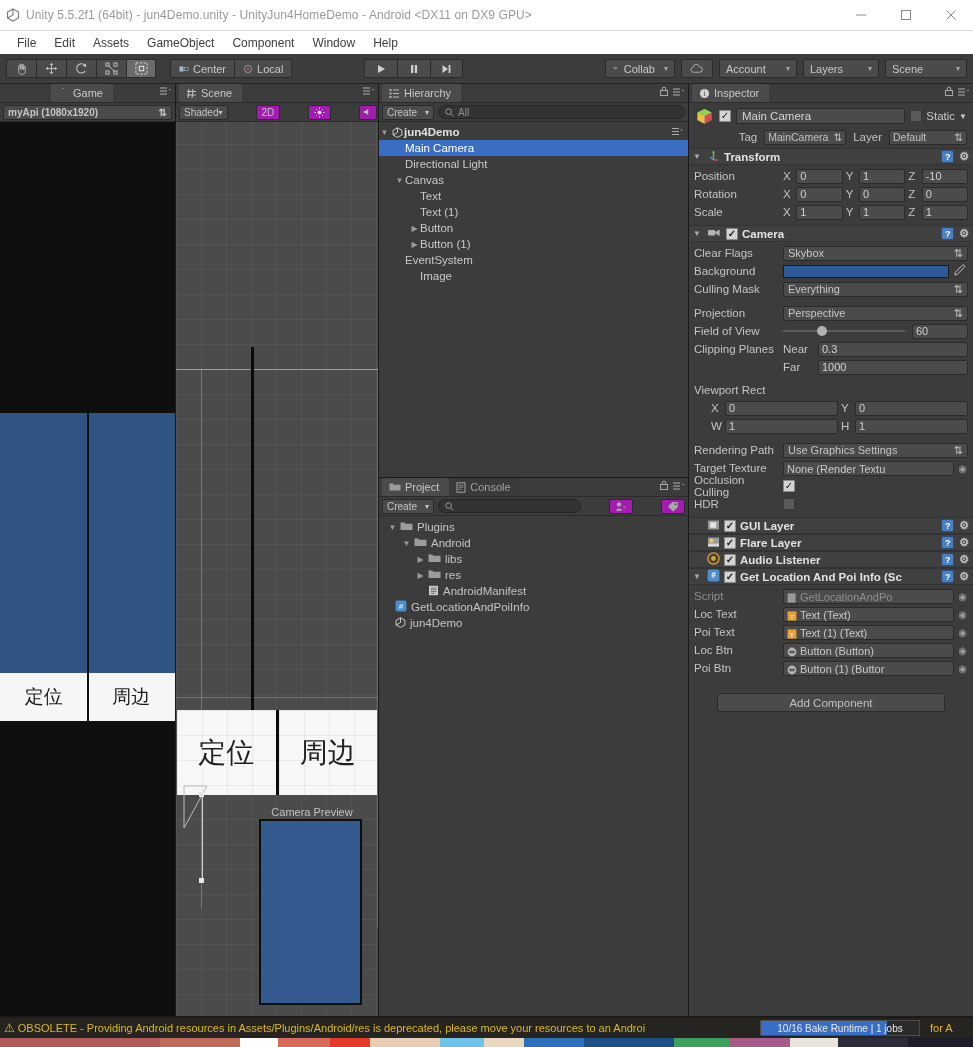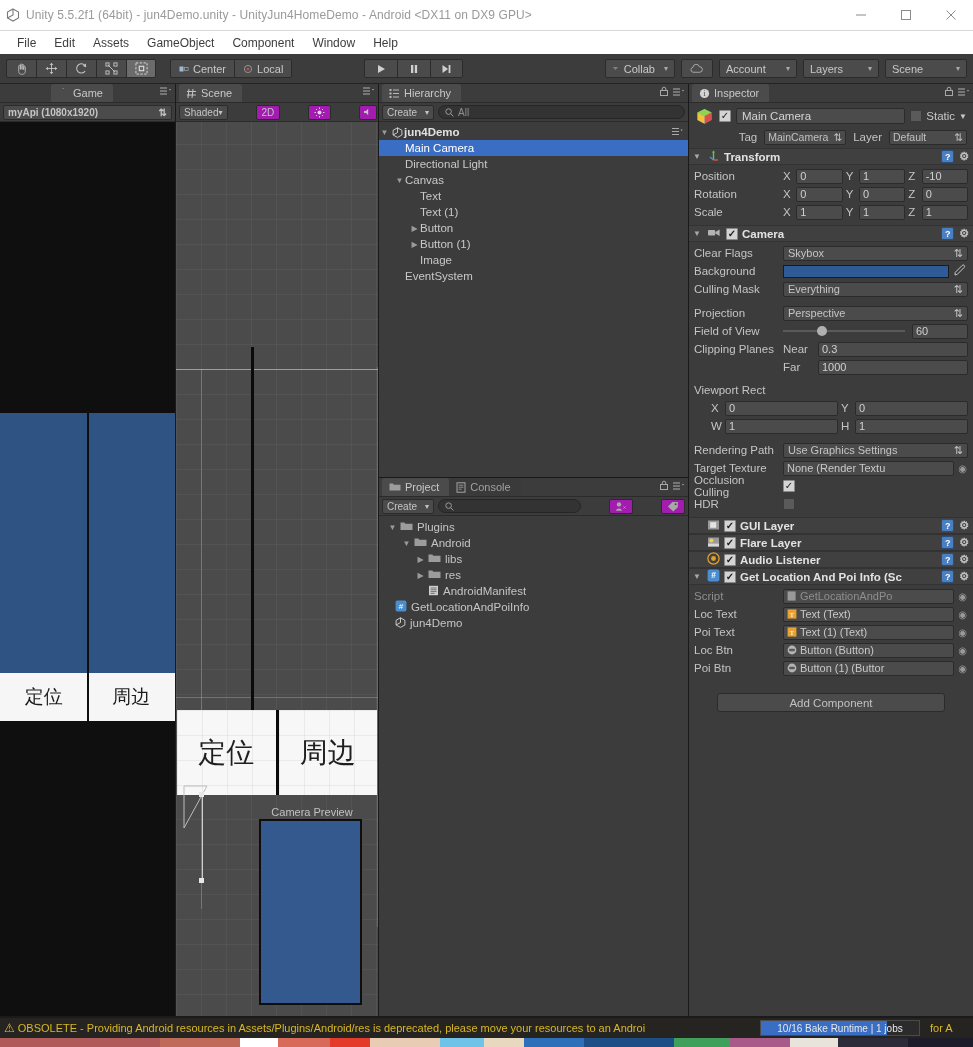--- a/index.html
+++ b/index.html
@@ -235,21 +235,21 @@
     color:#d0d0d0; font-size: 11px; padding: 0 3px; display:flex; align-items:center;
   }
   .axis-l { color:#c4c4c4; font-size: 11.5px; width: 11px; text-align:left; }
   .val-drop {
     flex:1; height: 15px; background: #4b4b4b; border: 1px solid #2b2b2b; border-radius: 2px;
     display:flex; align-items:center; justify-content:space-between; padding: 0 4px;
     color:#c4c4c4; font-size: 11px; overflow:hidden; white-space:nowrap;
   }
   .obj-field {
     flex:1; height: 15px; background: #4b4b4b; border: 1px solid #2b2b2b; border-radius: 2px;
-    display:flex; align-items:center; gap:3px; padding: 0 3px;
+    display:flex; align-items:flex-end; gap:3px; padding: 0 3px;
     color:#c8c8c8; font-size: 11px; overflow:hidden; white-space:nowrap;
   }
   .dot-sel { width: 11px; text-align:center; color:#9a9a9a; font-size: 10px; }
   .color-field { flex:1; height: 13px; background: #2f5997; border: 1px solid #1b1b1b; }
   .slider-track { flex:1; height: 2px; background: #5a5a5a; position: relative; margin-right: 4px; }
   .slider-knob { position:absolute; left: 28%; top: -4px; width: 10px; height: 10px; border-radius: 50%; background: #b0b0b0; }
 
   .add-comp {
     margin: 12px auto 0 auto; width: 228px; height: 19px; background: #4b4b4b;
     border: 1px solid #2b2b2b; border-radius: 3px;
@@ -608,26 +608,26 @@
         <span style="width:30px;"></span>
         <span class="tri">▶</span>
         <span>Button</span>
       </div>
       <div class="h-row">
         <span style="width:30px;"></span>
         <span class="tri">▶</span>
         <span>Button (1)</span>
       </div>
       <div class="h-row">
+        <span style="width:26px;"></span>
+        <span>EventSystem</span>
+      </div>
+      <div class="h-row">
         <span style="width:41px;"></span>
         <span>Image</span>
-      </div>
-      <div class="h-row">
-        <span style="width:26px;"></span>
-        <span>EventSystem</span>
       </div>
     </div>
   </div>
 
   <div class="project">
     <div class="panel-tabrow" style="width:309px;">
       <div class="ptab" style="margin-left:3px;">
         <svg width="12" height="10" viewBox="0 0 12 10">
             <path d="M.5 8.5 V1.5 h3.4 l1 1.2 h6.6 V8.5z" fill="#9c9c9c"></path>
           </svg>

